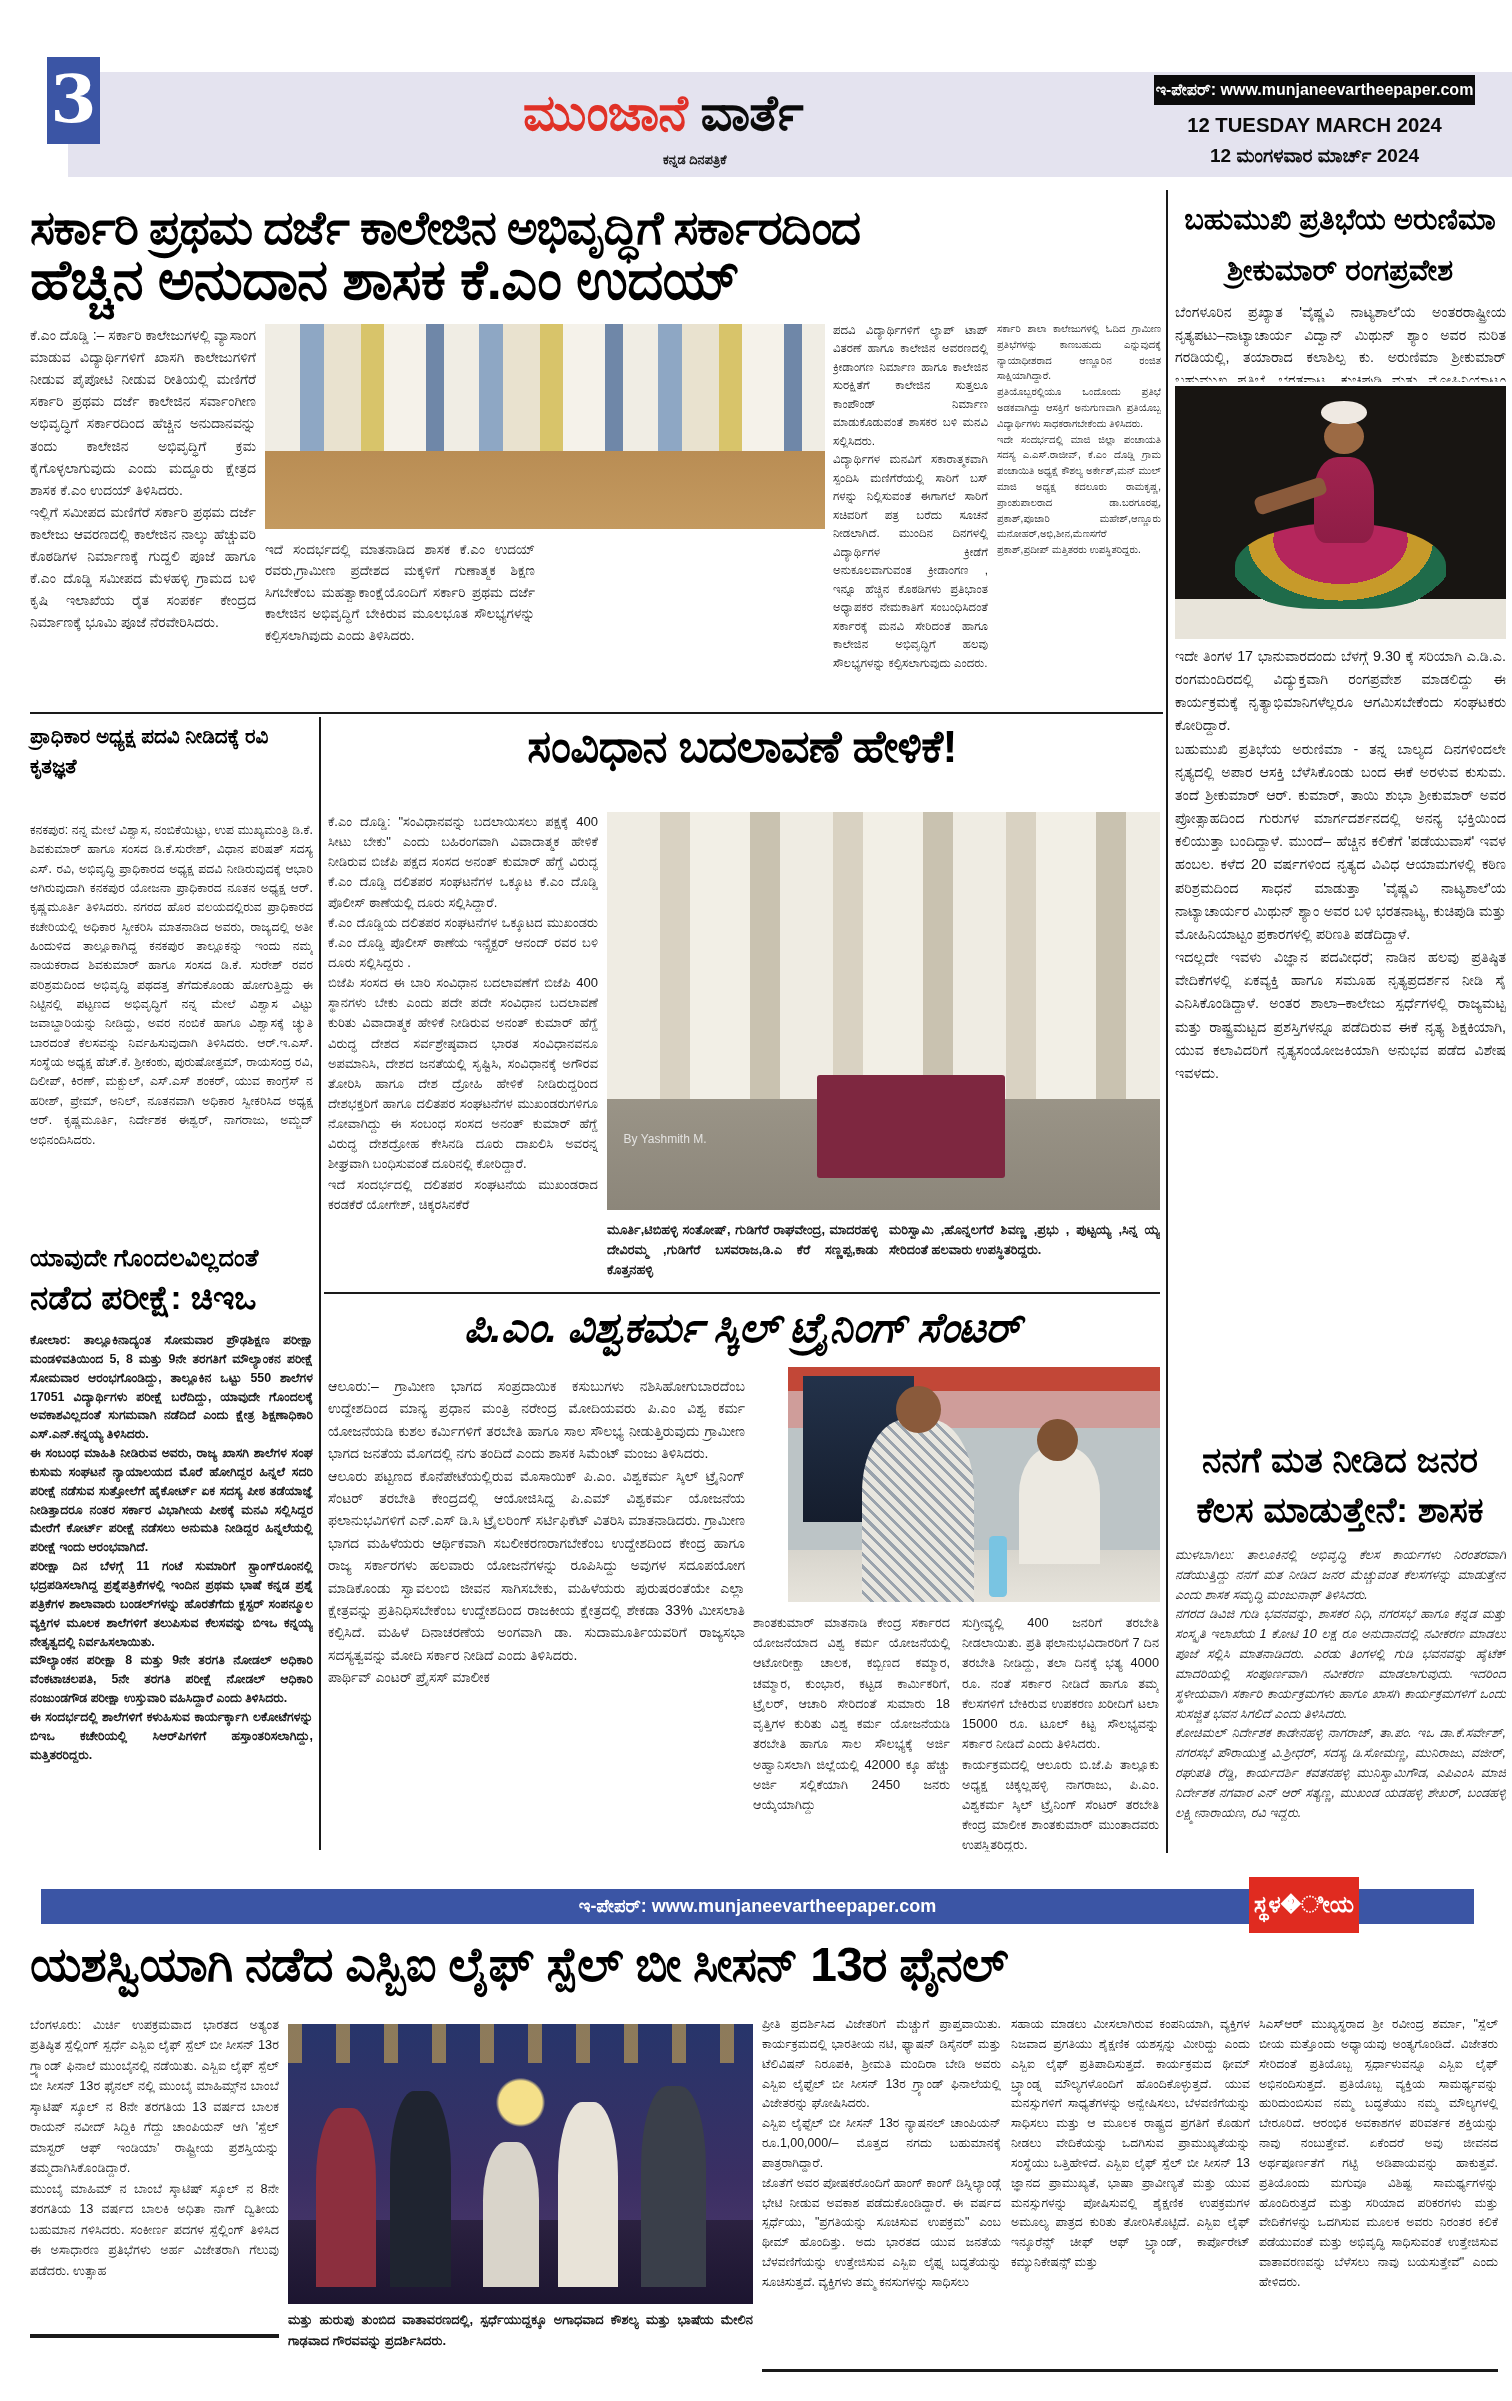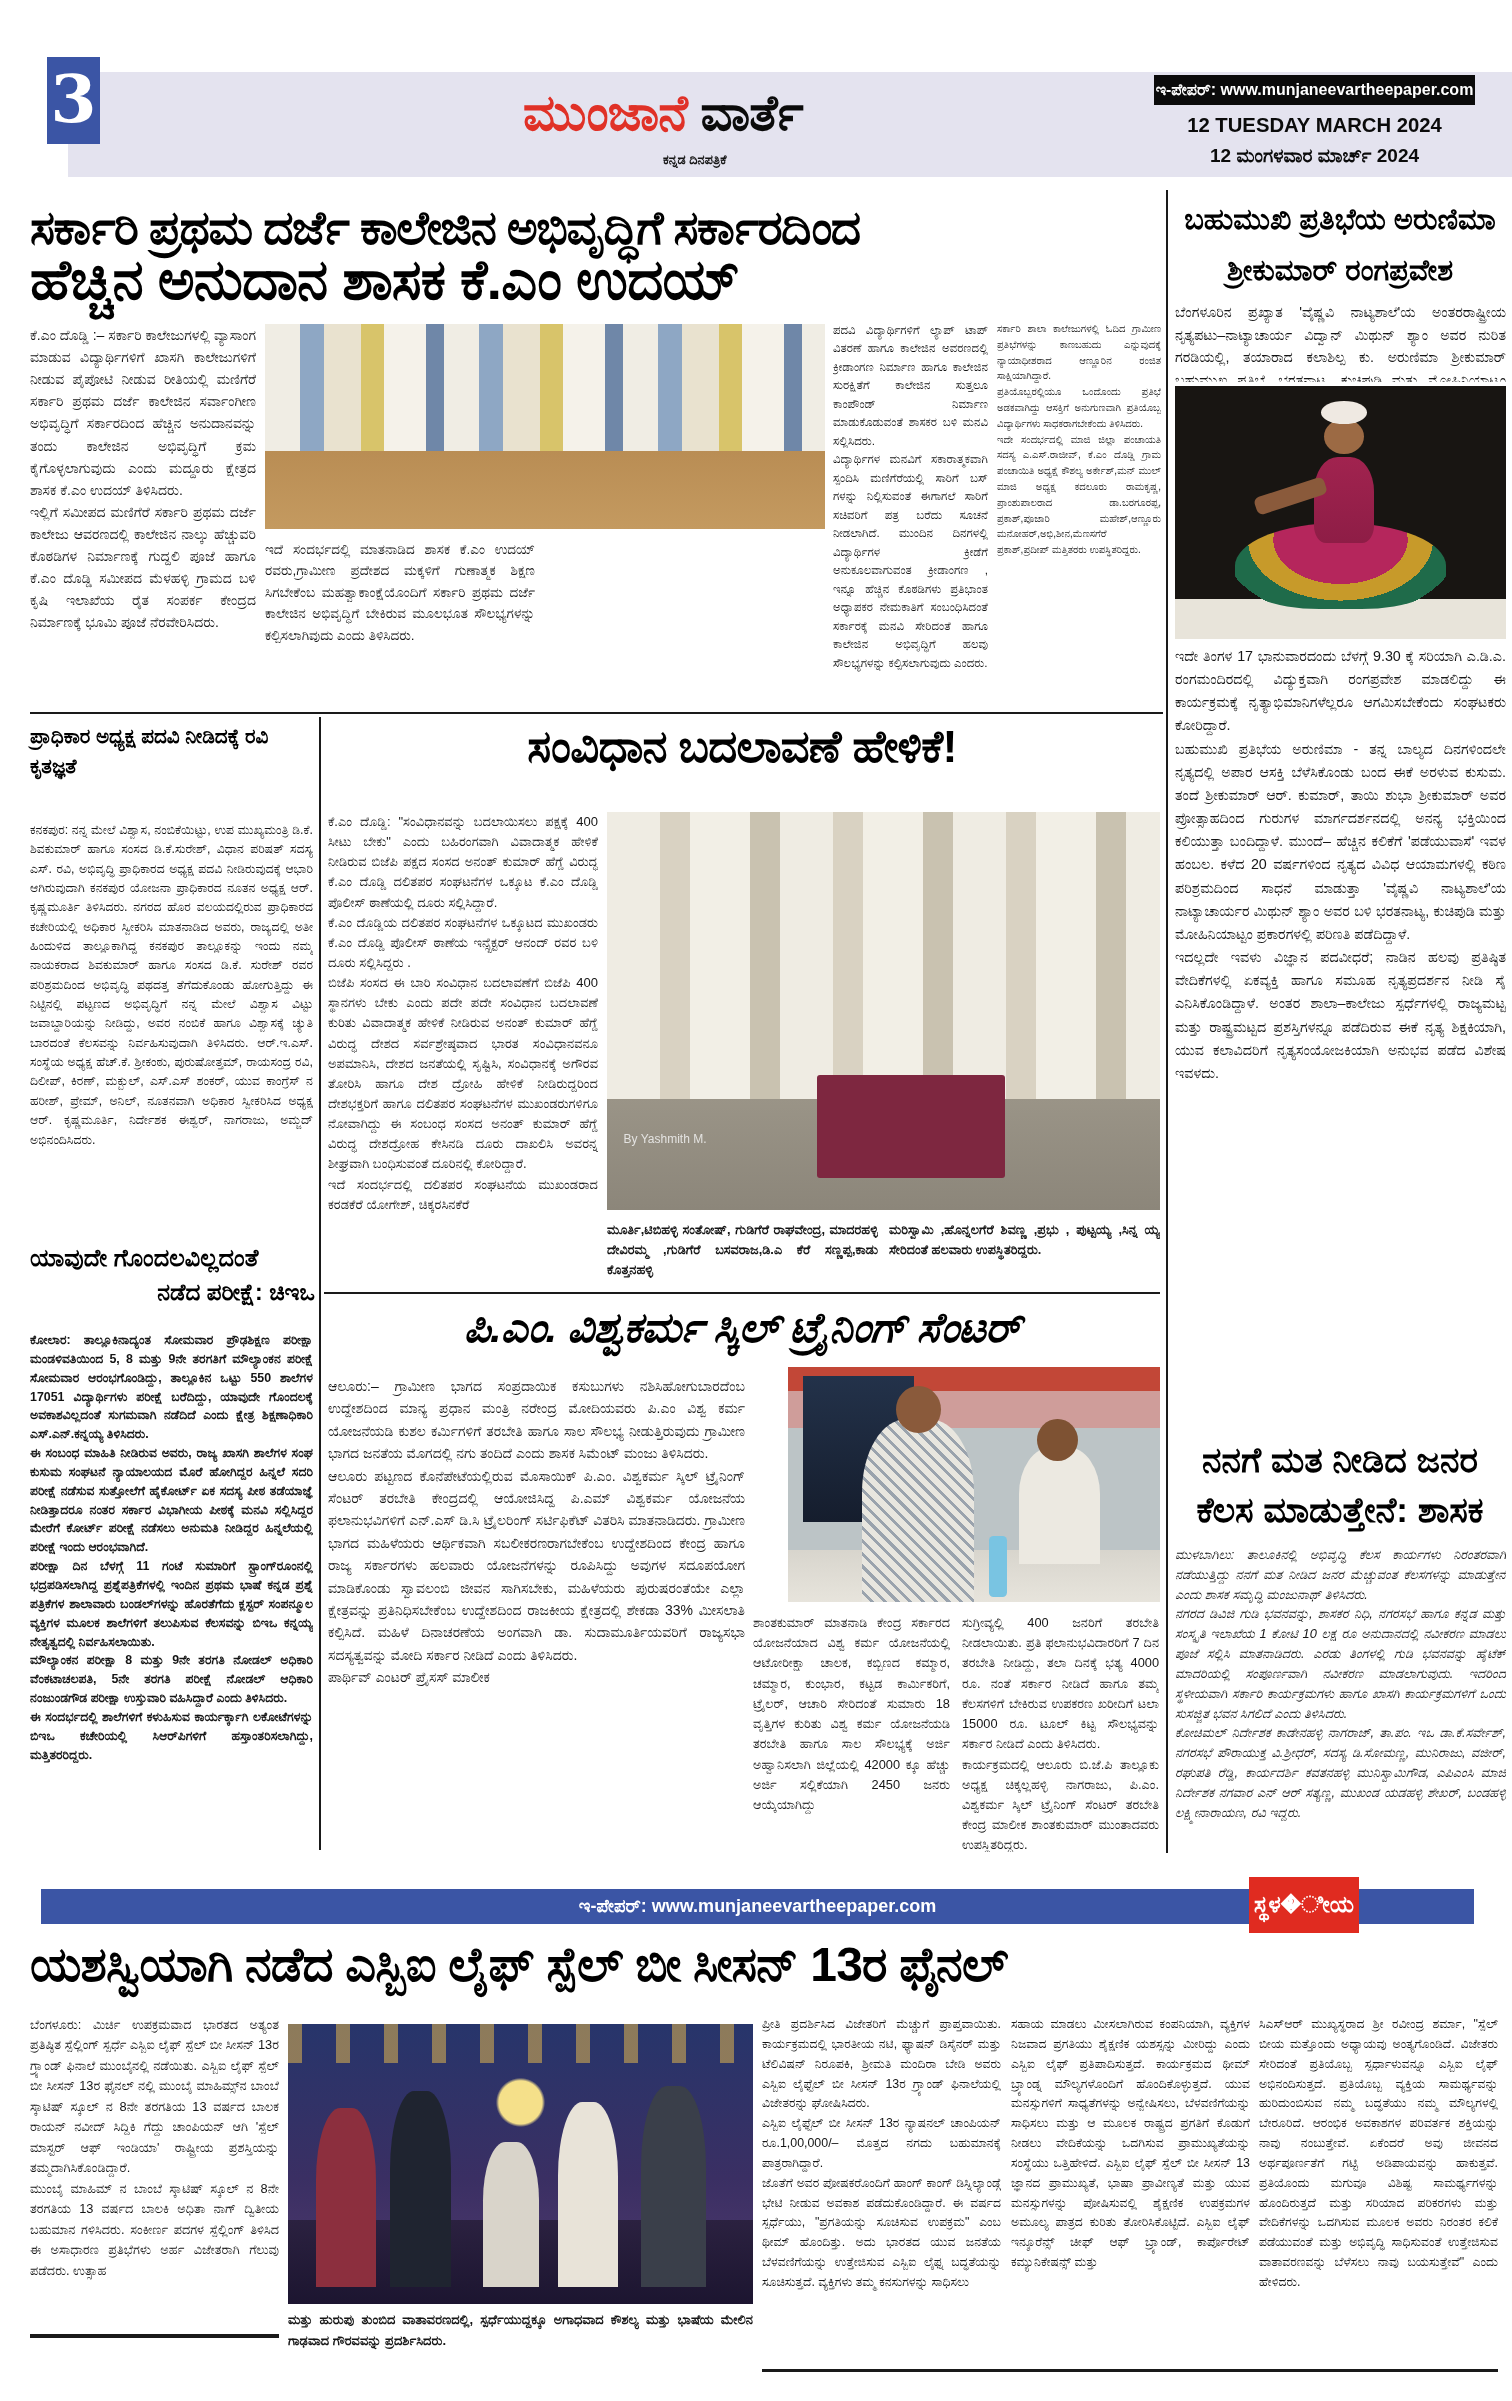--- a/index.html
+++ b/index.html
@@ -80,21 +80,21 @@
   <div class="abs center" style="left:1173px;top:1440px;width:334px;font-size:35px;font-weight:800;color:#000;">ನನಗೆ ಮತ ನೀಡಿದ ಜನರ</div>
   <div class="abs center" style="left:1173px;top:1490px;width:334px;font-size:35px;font-weight:800;color:#000;">ಕೆಲಸ ಮಾಡುತ್ತೇನೆ: ಶಾಸಕ</div>
   <div class="abs body-txt" style="left:1175px;top:1545px;width:331px;height:307px;font-size:12.8px;font-style:italic;line-height:1.55;">ಮುಳಬಾಗಿಲು: ತಾಲೂಕಿನಲ್ಲಿ ಅಭಿವೃದ್ಧಿ ಕೆಲಸ ಕಾರ್ಯಗಳು ನಿರಂತರವಾಗಿ ನಡೆಯುತ್ತಿದ್ದು ನನಗೆ ಮತ ನೀಡಿದ ಜನರ ಮೆಚ್ಚುವಂತ ಕೆಲಸಗಳನ್ನು ಮಾಡುತ್ತೇನೆ ಎಂದು ಶಾಸಕ ಸಮೃದ್ಧಿ ಮಂಜುನಾಥ್ ತಿಳಿಸಿದರು.
 ನಗರದ ಡಿವಿಜಿ ಗುಡಿ ಭವನವನ್ನು, ಶಾಸಕರ ನಿಧಿ, ನಗರಸಭೆ ಹಾಗೂ ಕನ್ನಡ ಮತ್ತು ಸಂಸ್ಕೃತಿ ಇಲಾಖೆಯ 1 ಕೋಟಿ 10 ಲಕ್ಷ ರೂ ಅನುದಾನದಲ್ಲಿ ನವೀಕರಣ ಮಾಡಲು ಪೂಜೆ ಸಲ್ಲಿಸಿ ಮಾತನಾಡಿದರು. ಎರಡು ತಿಂಗಳಲ್ಲಿ ಗುಡಿ ಭವನವನ್ನು ಹೈಟೆಕ್ ಮಾದರಿಯಲ್ಲಿ ಸಂಪೂರ್ಣವಾಗಿ ನವೀಕರಣ ಮಾಡಲಾಗುವುದು. ಇದರಿಂದ ಸ್ಥಳೀಯವಾಗಿ ಸರ್ಕಾರಿ ಕಾರ್ಯಕ್ರಮಗಳು ಹಾಗೂ ಖಾಸಗಿ ಕಾರ್ಯಕ್ರಮಗಳಿಗೆ ಒಂದು ಸುಸಜ್ಜಿತ ಭವನ ಸಿಗಲಿದೆ ಎಂದು ತಿಳಿಸಿದರು.
 ಕೋಚಿಮಲ್ ನಿರ್ದೇಶಕ ಕಾಡೇನಹಳ್ಳಿ ನಾಗರಾಜ್, ತಾ.ಪಂ. ಇಒ ಡಾ.ಕೆ.ಸರ್ವೇಶ್, ನಗರಸಭೆ ಪೌರಾಯುಕ್ತ ವಿ.ಶ್ರೀಧರ್, ಸದಸ್ಯ ಡಿ.ಸೋಮಣ್ಣ, ಮುನಿರಾಜು, ವಜೀರ್, ರಘುಪತಿ ರೆಡ್ಡಿ, ಕಾರ್ಯದರ್ಶಿ ಕವತನಹಳ್ಳಿ ಮುನಿಸ್ವಾಮಿಗೌಡ, ಎಪಿಎಂಸಿ ಮಾಜಿ ನಿರ್ದೇಶಕ ನಗವಾರ ಎನ್ ಆರ್ ಸತ್ಯಣ್ಣ, ಮುಖಂಡ ಯಡಹಳ್ಳಿ ಶೇಖರ್, ಬಂಡಹಳ್ಳಿ ಲಕ್ಷ್ಮೀನಾರಾಯಣ, ರವಿ ಇದ್ದರು.</div>
 
   <div class="abs" style="left:30px;top:721px;width:285px;font-size:20px;font-weight:800;line-height:1.5;color:#000;">ಪ್ರಾಧಿಕಾರ ಅಧ್ಯಕ್ಷ ಪದವಿ ನೀಡಿದಕ್ಕೆ ರವಿ ಕೃತಜ್ಞತೆ</div>
   <div class="abs body-txt" style="left:30px;top:821px;width:283px;height:416px;font-size:12.4px;line-height:1.56;">ಕನಕಪುರ: ನನ್ನ ಮೇಲೆ ವಿಶ್ವಾಸ, ನಂಬಿಕೆಯಿಟ್ಟು, ಉಪ ಮುಖ್ಯಮಂತ್ರಿ ಡಿ.ಕೆ. ಶಿವಕುಮಾರ್ ಹಾಗೂ ಸಂಸದ ಡಿ.ಕೆ.ಸುರೇಶ್, ವಿಧಾನ ಪರಿಷತ್ ಸದಸ್ಯ ಎಸ್. ರವಿ, ಅಭಿವೃದ್ಧಿ ಪ್ರಾಧಿಕಾರದ ಅಧ್ಯಕ್ಷ ಪದವಿ ನೀಡಿರುವುದಕ್ಕೆ ಆಭಾರಿ ಆಗಿರುವುದಾಗಿ ಕನಕಪುರ ಯೋಜನಾ ಪ್ರಾಧಿಕಾರದ ನೂತನ ಅಧ್ಯಕ್ಷ ಆರ್. ಕೃಷ್ಣಮೂರ್ತಿ ತಿಳಿಸಿದರು. ನಗರದ ಹೊರ ವಲಯದಲ್ಲಿರುವ ಪ್ರಾಧಿಕಾರದ ಕಚೇರಿಯಲ್ಲಿ ಅಧಿಕಾರ ಸ್ವೀಕರಿಸಿ ಮಾತನಾಡಿದ ಅವರು, ರಾಜ್ಯದಲ್ಲಿ ಅತೀ ಹಿಂದುಳಿದ ತಾಲ್ಲೂಕಾಗಿದ್ದ ಕನಕಪುರ ತಾಲ್ಲೂಕನ್ನು ಇಂದು ನಮ್ಮ ನಾಯಕರಾದ ಶಿವಕುಮಾರ್ ಹಾಗೂ ಸಂಸದ ಡಿ.ಕೆ. ಸುರೇಶ್ ರವರ ಪರಿಶ್ರಮದಿಂದ ಅಭಿವೃದ್ಧಿ ಪಥದತ್ತ ತೆಗೆದುಕೊಂಡು ಹೋಗುತ್ತಿದ್ದು ಈ ನಿಟ್ಟಿನಲ್ಲಿ ಪಟ್ಟಣದ ಅಭಿವೃದ್ಧಿಗೆ ನನ್ನ ಮೇಲೆ ವಿಶ್ವಾಸ ವಿಟ್ಟು ಜವಾಬ್ದಾರಿಯನ್ನು ನೀಡಿದ್ದು, ಅವರ ನಂಬಿಕೆ ಹಾಗೂ ವಿಶ್ವಾಸಕ್ಕೆ ಚ್ಯುತಿ ಬಾರದಂತೆ ಕೆಲಸವನ್ನು ನಿರ್ವಹಿಸುವುದಾಗಿ ತಿಳಿಸಿದರು. ಆರ್.ಇ.ಎಸ್. ಸಂಸ್ಥೆಯ ಅಧ್ಯಕ್ಷ ಹೆಚ್.ಕೆ. ಶ್ರೀಕಂಠು, ಪುರುಷೋತ್ತಮ್, ರಾಯಸಂದ್ರ ರವಿ, ದಿಲೀಪ್, ಕಿರಣ್, ಮಕ್ಬುಲ್, ಎಸ್.ಎಸ್ ಶಂಕರ್, ಯುವ ಕಾಂಗ್ರೆಸ್ ನ ಹರೀಶ್, ಪ್ರೇಮ್, ಅನಿಲ್, ನೂತನವಾಗಿ ಅಧಿಕಾರ ಸ್ವೀಕರಿಸಿದ ಅಧ್ಯಕ್ಷ ಆರ್. ಕೃಷ್ಣಮೂರ್ತಿ, ನಿರ್ದೇಶಕ ಈಶ್ವರ್, ನಾಗರಾಜು, ಅಮ್ಜದ್ ಅಭಿನಂದಿಸಿದರು.</div>
 
   <div class="abs" style="left:30px;top:1244px;width:285px;font-size:24px;font-weight:800;color:#000;">ಯಾವುದೇ ಗೊಂದಲವಿಲ್ಲದಂತೆ</div>
-  <div class="abs" style="left:30px;top:1279px;width:285px;font-size:23px;font-weight:900;color:#000;text-align:right;">ನಡೆದ ಪರೀಕ್ಷೆ: ಚಿಇಒ</div>
+  <div class="abs" style="left:30px;top:1279px;width:285px;font-size:33px;font-weight:900;color:#000;">ನಡೆದ ಪರೀಕ್ಷೆ: ಚಿಇಒ</div>
   <div class="abs body-txt" style="left:30px;top:1331px;width:283px;height:521px;font-size:12.4px;font-weight:600;line-height:1.52;">ಕೋಲಾರ: ತಾಲ್ಲೂಕಿನಾದ್ಯಂತ ಸೋಮವಾರ ಪ್ರೌಢಶಿಕ್ಷಣ ಪರೀಕ್ಷಾ ಮಂಡಳಿವತಿಯಿಂದ 5, 8 ಮತ್ತು 9ನೇ ತರಗತಿಗೆ ಮೌಲ್ಯಾಂಕನ ಪರೀಕ್ಷೆ ಸೋಮವಾರ ಆರಂಭಗೊಂಡಿದ್ದು, ತಾಲ್ಲೂಕಿನ ಒಟ್ಟು 550 ಶಾಲೆಗಳ 17051 ವಿದ್ಯಾರ್ಥಿಗಳು ಪರೀಕ್ಷೆ ಬರೆದಿದ್ದು, ಯಾವುದೇ ಗೊಂದಲಕ್ಕೆ ಅವಕಾಶವಿಲ್ಲದಂತೆ ಸುಗಮವಾಗಿ ನಡೆದಿದೆ ಎಂದು ಕ್ಷೇತ್ರ ಶಿಕ್ಷಣಾಧಿಕಾರಿ ಎಸ್.ಎನ್.ಕನ್ನಯ್ಯ ತಿಳಿಸಿದರು.
 ಈ ಸಂಬಂಧ ಮಾಹಿತಿ ನೀಡಿರುವ ಅವರು, ರಾಜ್ಯ ಖಾಸಗಿ ಶಾಲೆಗಳ ಸಂಘ ಕುಸುಮ ಸಂಘಟನೆ ನ್ಯಾಯಾಲಯದ ಮೊರೆ ಹೋಗಿದ್ದರ ಹಿನ್ನಲೆ ಸದರಿ ಪರೀಕ್ಷೆ ನಡೆಸುವ ಸುತ್ತೋಲೆಗೆ ಹೈಕೋರ್ಟ್ ಏಕ ಸದಸ್ಯ ಪೀಠ ತಡೆಯಾಜ್ಞೆ ನೀಡಿತ್ತಾದರೂ ನಂತರ ಸರ್ಕಾರ ವಿಭಾಗೀಯ ಪೀಠಕ್ಕೆ ಮನವಿ ಸಲ್ಲಿಸಿದ್ದರ ಮೇರೆಗೆ ಕೋರ್ಟ್ ಪರೀಕ್ಷೆ ನಡೆಸಲು ಅನುಮತಿ ನೀಡಿದ್ದರ ಹಿನ್ನಲೆಯಲ್ಲಿ ಪರೀಕ್ಷೆ ಇಂದು ಆರಂಭವಾಗಿದೆ.
 ಪರೀಕ್ಷಾ ದಿನ ಬೆಳಗ್ಗೆ 11 ಗಂಟೆ ಸುಮಾರಿಗೆ ಸ್ಟ್ರಾಂಗ್‌ರೂಂನಲ್ಲಿ ಭದ್ರಪಡಿಸಲಾಗಿದ್ದ ಪ್ರಶ್ನೆಪತ್ರಿಕೆಗಳಲ್ಲಿ ಇಂದಿನ ಪ್ರಥಮ ಭಾಷೆ ಕನ್ನಡ ಪ್ರಶ್ನೆ ಪತ್ರಿಕೆಗಳ ಶಾಲಾವಾರು ಬಂಡಲ್‌ಗಳನ್ನು ಹೊರತೆಗೆದು ಕ್ಲಸ್ಟರ್ ಸಂಪನ್ಮೂಲ ವ್ಯಕ್ತಿಗಳ ಮೂಲಕ ಶಾಲೆಗಳಿಗೆ ತಲುಪಿಸುವ ಕೆಲಸವನ್ನು ಬಿಇಒ ಕನ್ನಯ್ಯ ನೇತೃತ್ವದಲ್ಲಿ ನಿರ್ವಹಿಸಲಾಯಿತು.
 ಮೌಲ್ಯಾಂಕನ ಪರೀಕ್ಷಾ 8 ಮತ್ತು 9ನೇ ತರಗತಿ ನೋಡಲ್ ಅಧಿಕಾರಿ ವೆಂಕಟಾಚಲಪತಿ, 5ನೇ ತರಗತಿ ಪರೀಕ್ಷೆ ನೋಡಲ್ ಆಧಿಕಾರಿ ನಂಜುಂಡಗೌಡ ಪರೀಕ್ಷಾ ಉಸ್ತುವಾರಿ ವಹಿಸಿದ್ದಾರೆ ಎಂದು ತಿಳಿಸಿದರು.
 ಈ ಸಂದರ್ಭದಲ್ಲಿ ಶಾಲೆಗಳಿಗೆ ಕಳುಹಿಸುವ ಕಾರ್ಯರ್ಕ್ಕಾಗಿ ಲಕೋಟೆಗಳನ್ನು ಬಿಇಒ ಕಚೇರಿಯಲ್ಲಿ ಸಿಆರ್‌ಪಿಗಳಿಗೆ ಹಸ್ತಾಂತರಿಸಲಾಗಿದ್ದು, ಮತ್ತಿತರರಿದ್ದರು.</div>
 
   <div class="abs center headline" style="left:324px;top:721px;width:836px;font-size:45px;letter-spacing:-0.8px;">ಸಂವಿಧಾನ ಬದಲಾವಣೆ ಹೇಳಿಕೆ!</div>
 
   <div class="abs body-txt" style="left:328px;top:812px;width:270px;height:473px;font-size:13px;line-height:1.55;">ಕೆ.ಎಂ ದೊಡ್ಡಿ: "ಸಂವಿಧಾನವನ್ನು ಬದಲಾಯಿಸಲು ಪಕ್ಷಕ್ಕೆ 400 ಸೀಟು ಬೇಕು" ಎಂದು ಬಹಿರಂಗವಾಗಿ ವಿವಾದಾತ್ಮಕ ಹೇಳಿಕೆ ನೀಡಿರುವ ಬಿಜೆಪಿ ಪಕ್ಷದ ಸಂಸದ ಅನಂತ್ ಕುಮಾರ್ ಹೆಗ್ಡೆ ವಿರುದ್ಧ ಕೆ.ಎಂ ದೊಡ್ಡಿ ದಲಿತಪರ ಸಂಘಟನೆಗಳ ಒಕ್ಕೂಟ ಕೆ.ಎಂ ದೊಡ್ಡಿ ಪೊಲೀಸ್ ಠಾಣೆಯಲ್ಲಿ ದೂರು ಸಲ್ಲಿಸಿದ್ದಾರೆ.
 ಕೆ.ಎಂ ದೊಡ್ಡಿಯ ದಲಿತಪರ ಸಂಘಟನೆಗಳ ಒಕ್ಕೂಟದ ಮುಖಂಡರು ಕೆ.ಎಂ ದೊಡ್ಡಿ ಪೊಲೀಸ್ ಠಾಣೆಯ ಇನ್ಸ್ಪೆಕ್ಟರ್ ಆನಂದ್ ರವರ ಬಳಿ ದೂರು ಸಲ್ಲಿಸಿದ್ದರು .

